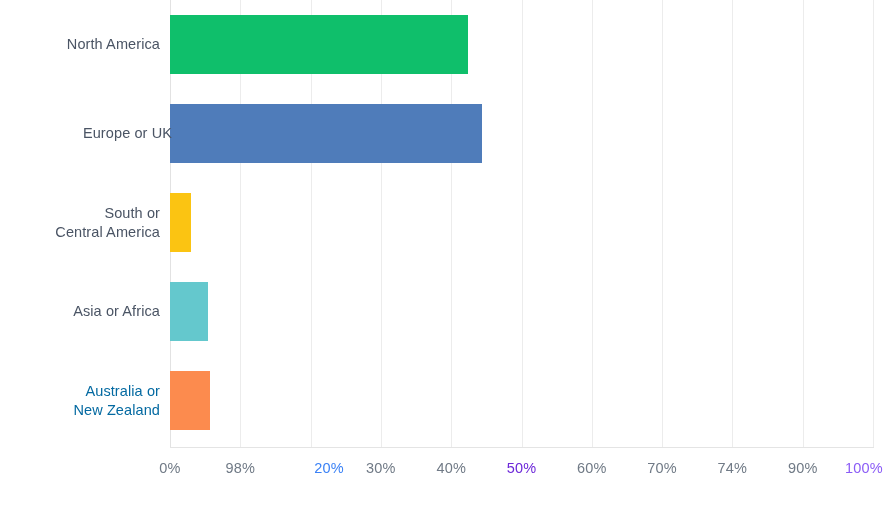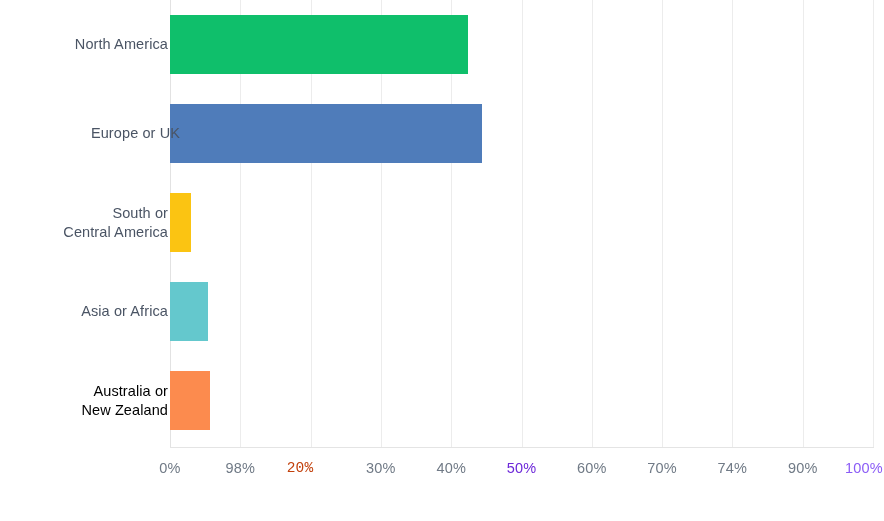--- a/index.html
+++ b/index.html
@@ -70,21 +70,21 @@
     right: 884px; 
     text-align: right;
     color: #4a5464;
     font-size: 14.5px;
     line-height: 19px;
     letter-spacing: 0.1px;
     white-space: pre-line;
   }
   .labels-col {
     position: absolute;
-    left: 8px;
+    left: 0;
     top: 0;
     width: 160px;
     height: 447px;
   }
   .labels-col .cat-label {
     right: 0;
     left: 0;
     width: 160px;
     display: flex;
     align-items: center;
@@ -160,29 +160,29 @@
       <span style="color: rgb(74, 84, 100);">Europe or UK</span>
     </div>
     <div class="cat-label" style="top:193px;">
       <span style="color: rgb(74, 84, 100);">South or
 Central America</span>
     </div>
     <div class="cat-label" style="top:282px;">
       <span style="color: rgb(74, 84, 100);">Asia or Africa</span>
     </div>
     <div class="cat-label" style="top:371px;">
-      <span style="color: #000000;">Australia or
+      <span style="color: #0369a1;">Australia or
 New Zealand</span>
     </div>
   </div>
 
   <div class="tick-labels">
     <div class="tick-label" style="left: 170px; color: rgb(112, 122, 134);">0%</div>
     <div class="tick-label" style="left: 240.3px; color: rgb(112, 122, 134);">98%</div>
-    <div class="tick-label" style="left: 300px; color: #c2410c; font-family: Liberation Mono, monospace;">20%</div>
+    <div class="tick-label" style="left: 329px; color: #3b82f6;">20%</div>
     <div class="tick-label" style="left: 380.9px; color: rgb(112, 122, 134);">30%</div>
     <div class="tick-label" style="left: 451.2px; color: rgb(112, 122, 134);">40%</div>
     <div class="tick-label" style="left: 521.5px; color: #6d28d9;">50%</div>
     <div class="tick-label" style="left: 591.8px; color: rgb(112, 122, 134);">60%</div>
     <div class="tick-label" style="left: 662.1px; color: rgb(112, 122, 134); text-align: center;">70%</div>
     <div class="tick-label" style="left: 732.4px; color: rgb(112, 122, 134);">74%</div>
     <div class="tick-label" style="left: 802.7px; color: rgb(112, 122, 134);">90%</div>
     <div class="tick-label" style="left: 864px; color: #8b5cf6;">100%</div>
   </div>
 

